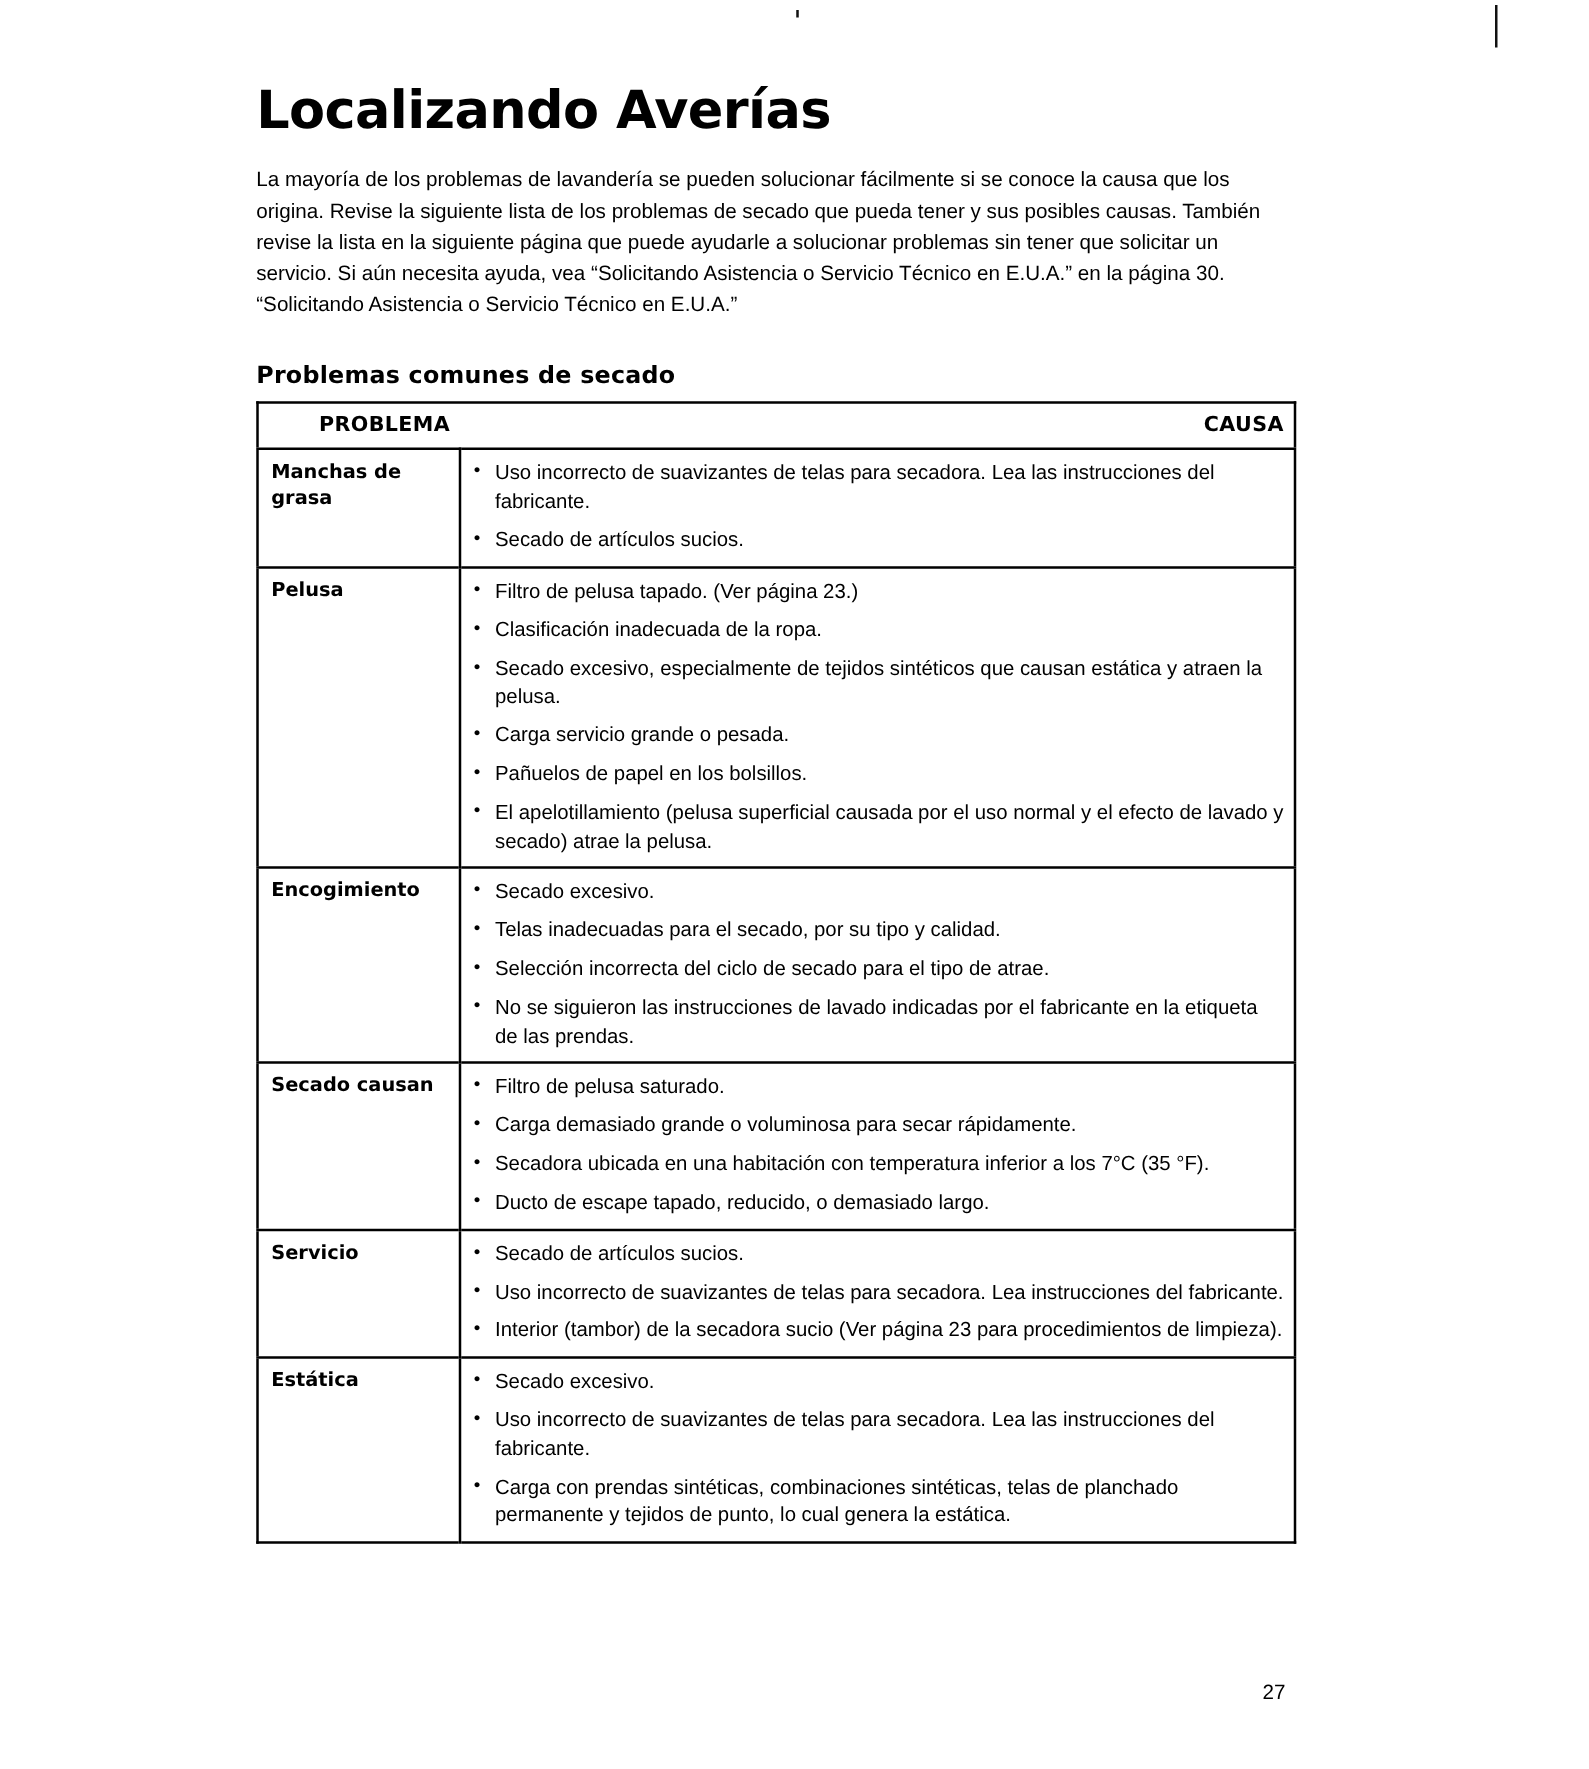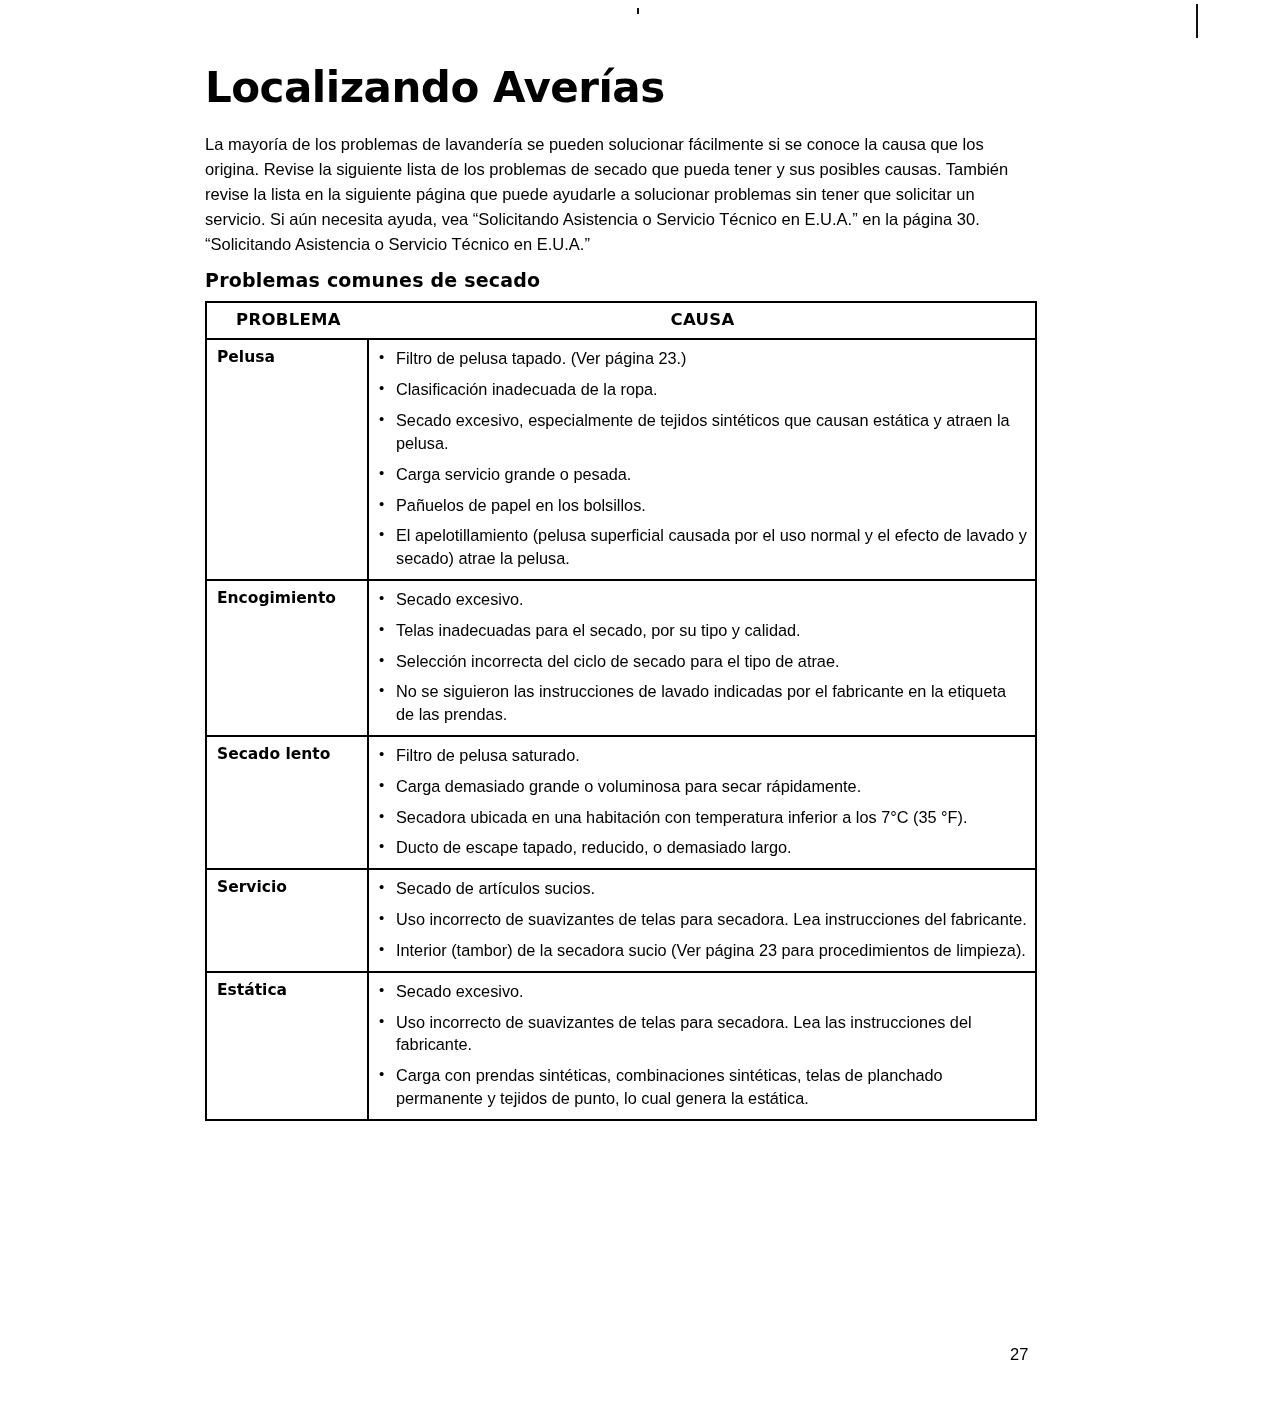--- a/index.html
+++ b/index.html
@@ -44,21 +44,21 @@
     font-family: "DejaVu Sans", sans-serif;
     font-size: 42px;
     font-weight: bold;
     letter-spacing: -0.5px;
     margin: 0 0 22px 0;
     line-height: 1.05;
   }
   .intro {
     font-size: 16.5px;
     line-height: 1.52;
-    margin: 0 0 12px 0;
+    margin: 0 0 32px 0;
     width: 830px;
   }
   h2.subtitle {
     font-family: "DejaVu Sans", sans-serif;
     font-size: 19px;
     font-weight: bold;
     letter-spacing: 0.2px;
     margin: 0 0 10px 0;
   }
   table.trouble {
@@ -75,21 +75,21 @@
   }
   table.trouble tr:first-child th {
     border-top: 0;
   }
   col.c-problem { width: 162px; }
   col.c-causa { width: 668px; }
   .hdr {
     font-family: "DejaVu Sans", sans-serif;
     font-size: 16.5px;
     font-weight: bold;
-    text-align: center;
+    text-align: right;
     letter-spacing: 0.3px;
     padding-top: 8px;
     padding-bottom: 7px;
   }
   td.problem {
     font-family: "DejaVu Sans", sans-serif;
     font-size: 15.5px;
     font-weight: bold;
     line-height: 1.32;
     border-right: 2px solid #000;
@@ -146,20 +146,29 @@
       <colgroup>
         <col class="c-problem">
         <col class="c-causa">
       </colgroup>
       <tbody>
         <tr>
           <th class="hdr">PROBLEMA</th>
           <th class="hdr">CAUSA</th>
         </tr>
 
+        <tr>
+          <td class="problem">Manchas de grasa</td>
+          <td class="causa">
+            <ul class="causes">
+              <li>Uso incorrecto de suavizantes de telas para secadora. Lea las instrucciones del fabricante.</li>
+              <li>Secado de artículos sucios.</li>
+            </ul>
+          </td>
+        </tr>
 
         <tr>
           <td class="problem">Pelusa</td>
           <td class="causa">
             <ul class="causes">
               <li>Filtro de pelusa tapado. (Ver página 23.)</li>
               <li>Clasificación inadecuada de la ropa.</li>
               <li>Secado excesivo, especialmente de tejidos sintéticos que causan estática y atraen la pelusa.</li>
               <li>Carga servicio grande o pesada.</li>
               <li>Pañuelos de papel en los bolsillos.</li>
@@ -174,21 +183,21 @@
             <ul class="causes">
               <li>Secado excesivo.</li>
               <li>Telas inadecuadas para el secado, por su tipo y calidad.</li>
               <li>Selección incorrecta del ciclo de secado para el tipo de atrae.</li>
               <li>No se siguieron las instrucciones de lavado indicadas por el fabricante en la etiqueta de las prendas.</li>
             </ul>
           </td>
         </tr>
 
         <tr>
-          <td class="problem">Secado lento</td>
+          <td class="problem">Secado causan</td>
           <td class="causa">
             <ul class="causes">
               <li>Filtro de pelusa saturado.</li>
               <li>Carga demasiado grande o voluminosa para secar rápidamente.</li>
               <li>Secadora ubicada en una habitación con temperatura inferior a los 7°C (35 °F).</li>
               <li>Ducto de escape tapado, reducido, o demasiado largo.</li>
             </ul>
           </td>
         </tr>
 

